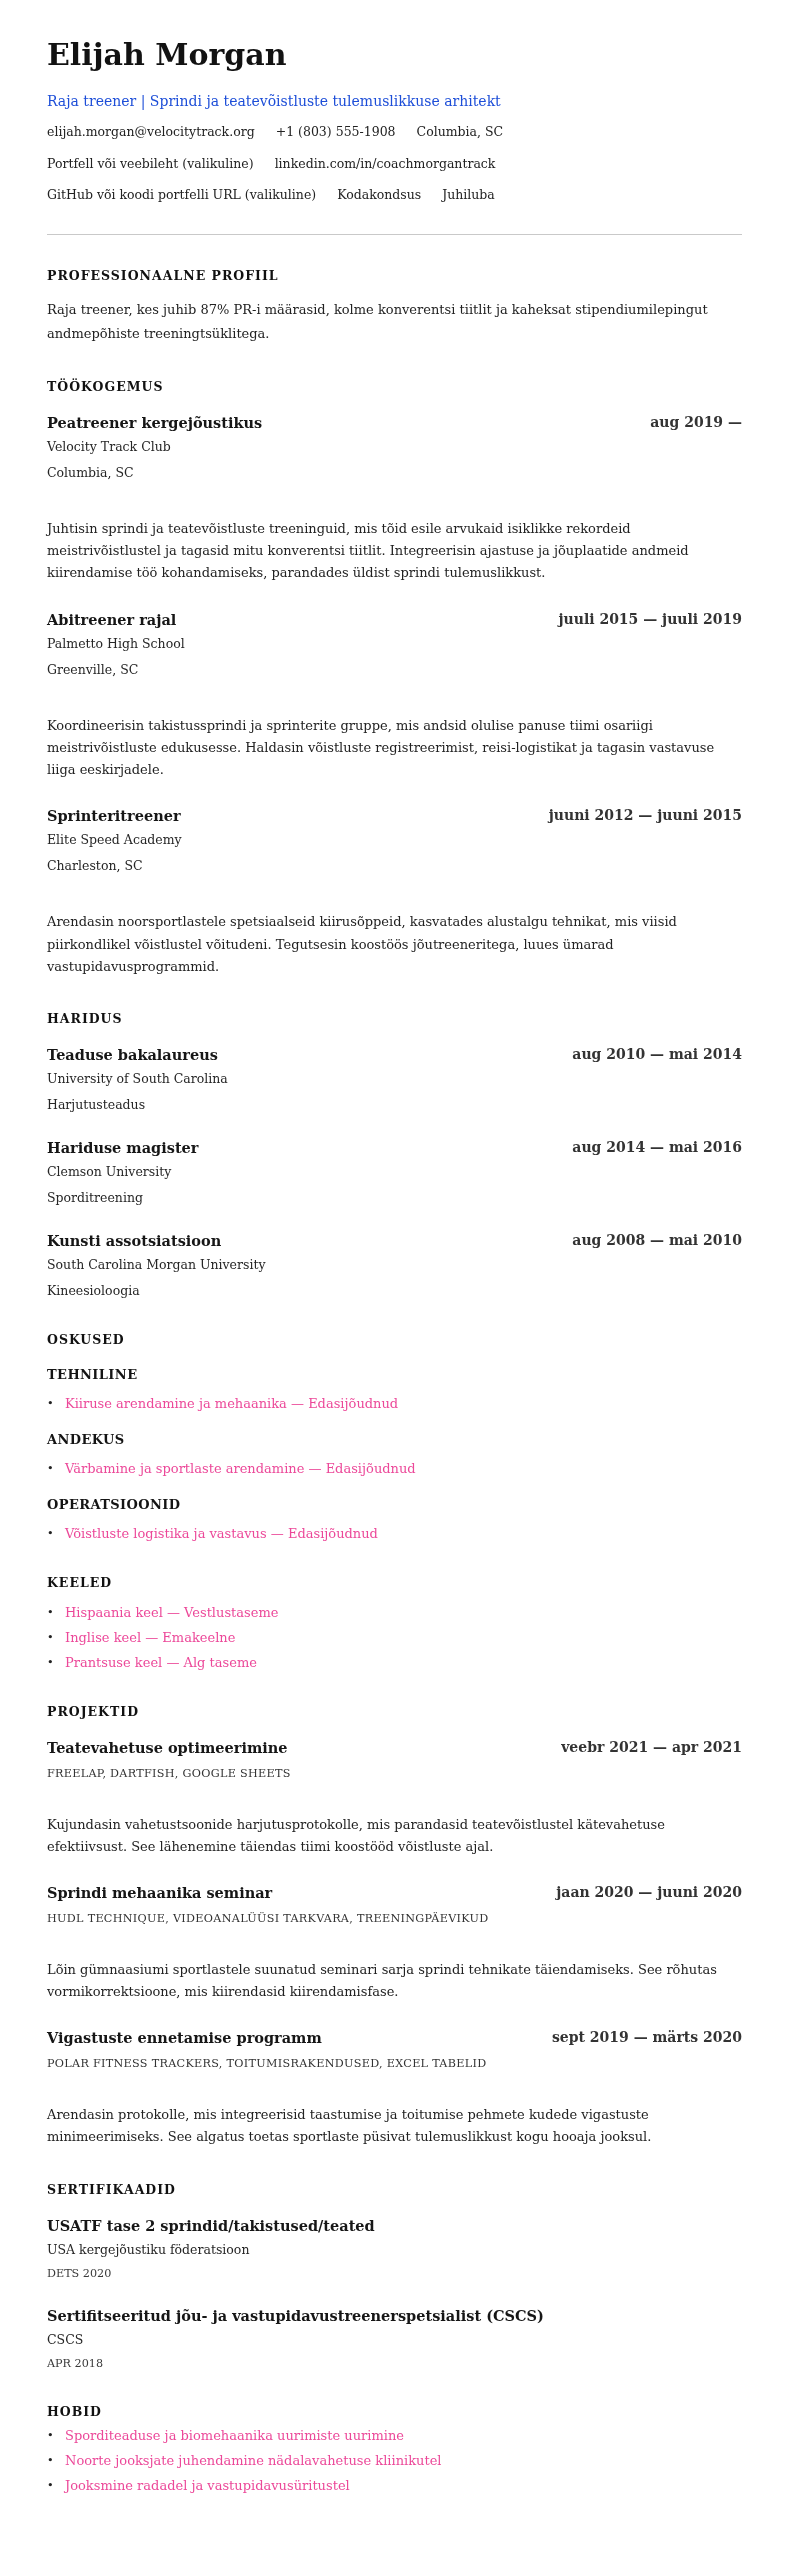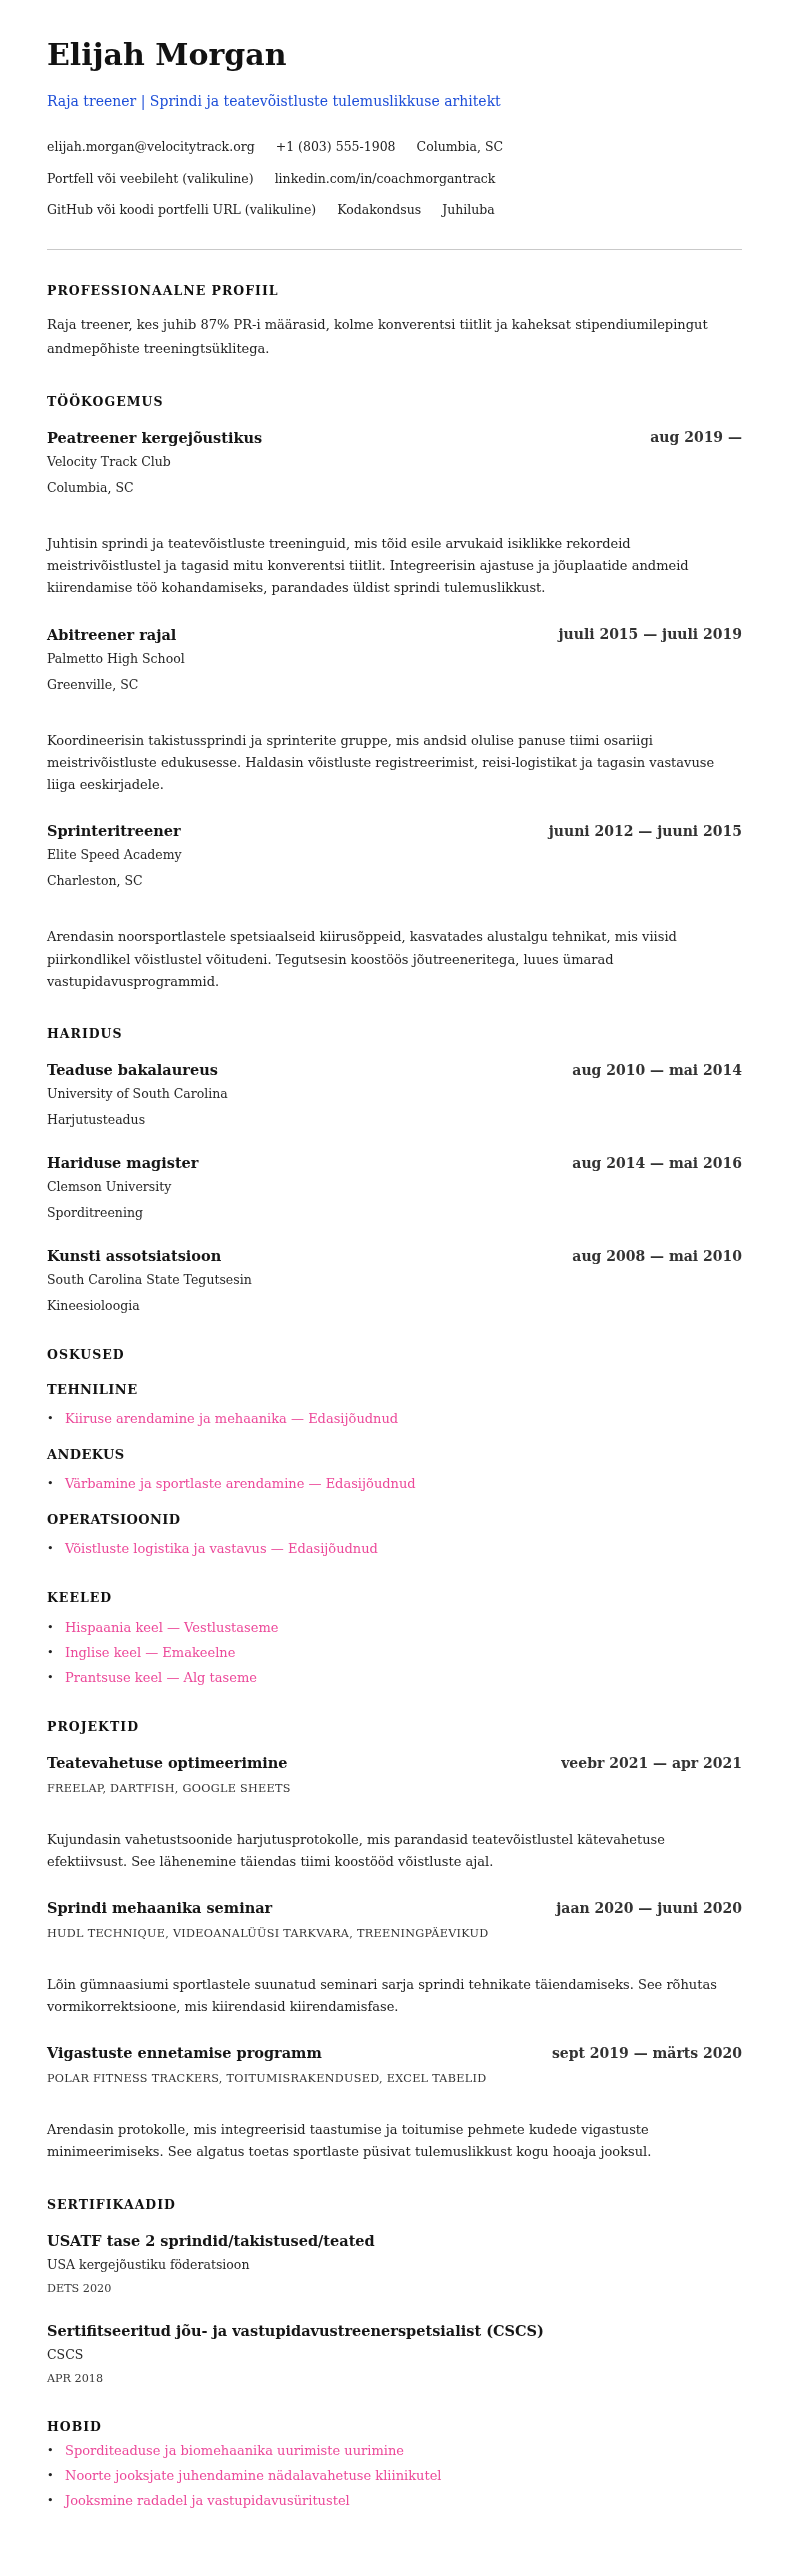--- a/index.html
+++ b/index.html
@@ -24,21 +24,21 @@
     line-height: 34px;
     margin: 0;
     color: #121212;
   }
   .headline {
     font-size: 14px;
     line-height: 16.4px;
     margin-top: 21px;
     color: #1d4ed8;
   }
-  .contact { margin-top: 30px; }
+  .contact { margin-top: 15px; }
   .contact-row {
     display: flex;
     gap: 21px;
     font-size: 12.5px;
     line-height: 15px;
     margin-bottom: 16.4px;
     color: #222222;
   }
   .header-divider {
     border: none;
@@ -61,21 +61,21 @@
     margin-top: 14.5px;
     color: #222222;
   }
 
   
   .entry { margin-top: 20px; }
   .entry + .entry { margin-top: 26px; }
   .entry-head {
     display: flex;
     justify-content: space-between;
-    align-items: center;
+    align-items: flex-start;
   }
   .entry-title {
     font-size: 14.5px;
     line-height: 17px;
     font-weight: 700;
     color: #161616;
   }
   .entry-date {
     font-size: 14px;
     line-height: 16.4px;
@@ -236,21 +236,21 @@
       </div>
       <div class="entry-sub">Clemson University</div>
       <div class="entry-sub2">Sporditreening</div>
     </div>
 
     <div class="entry">
       <div class="entry-head">
         <span class="entry-title">Kunsti assotsiatsioon</span>
         <span class="entry-date">aug 2008 — mai 2010</span>
       </div>
-      <div class="entry-sub">South Carolina State Tegutsesin</div>
+      <div class="entry-sub">South Carolina Morgan University</div>
       <div class="entry-sub2">Kineesioloogia</div>
     </div>
   </section>
 
   <section class="skills">
     <div class="section-heading">OSKUSED</div>
 
     <div class="skill-group">
       <div class="skill-group-label">TEHNILINE</div>
       <div class="bullet">Kiiruse arendamine ja mehaanika — Edasijõudnud</div>

